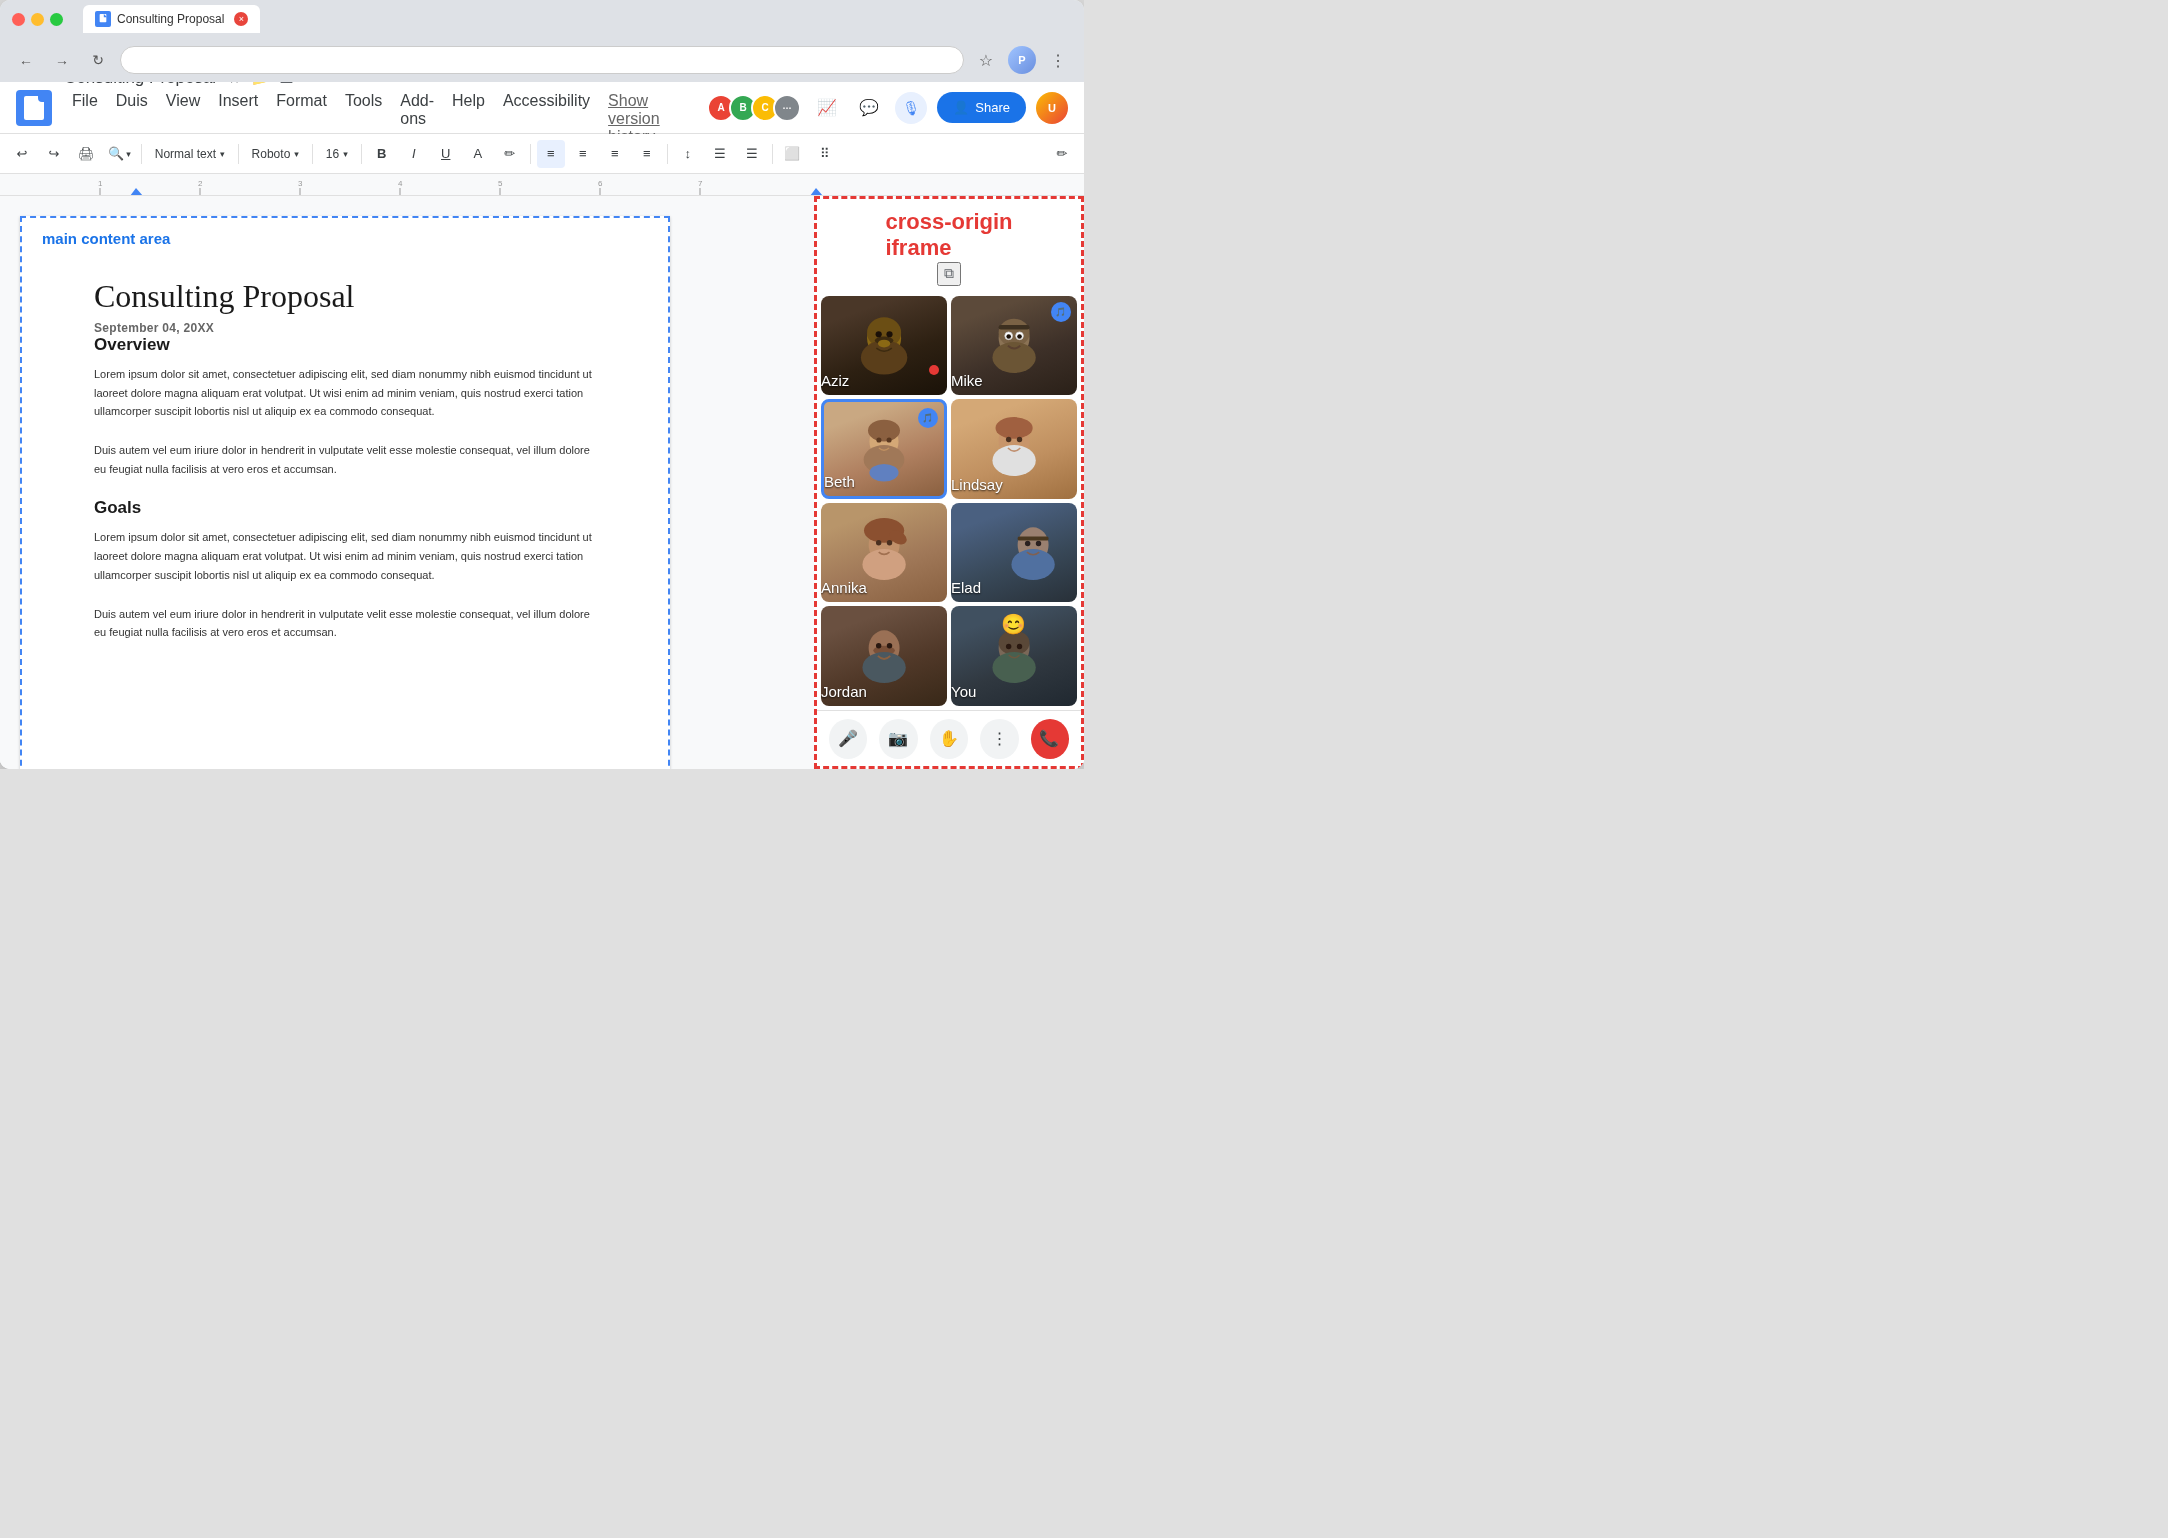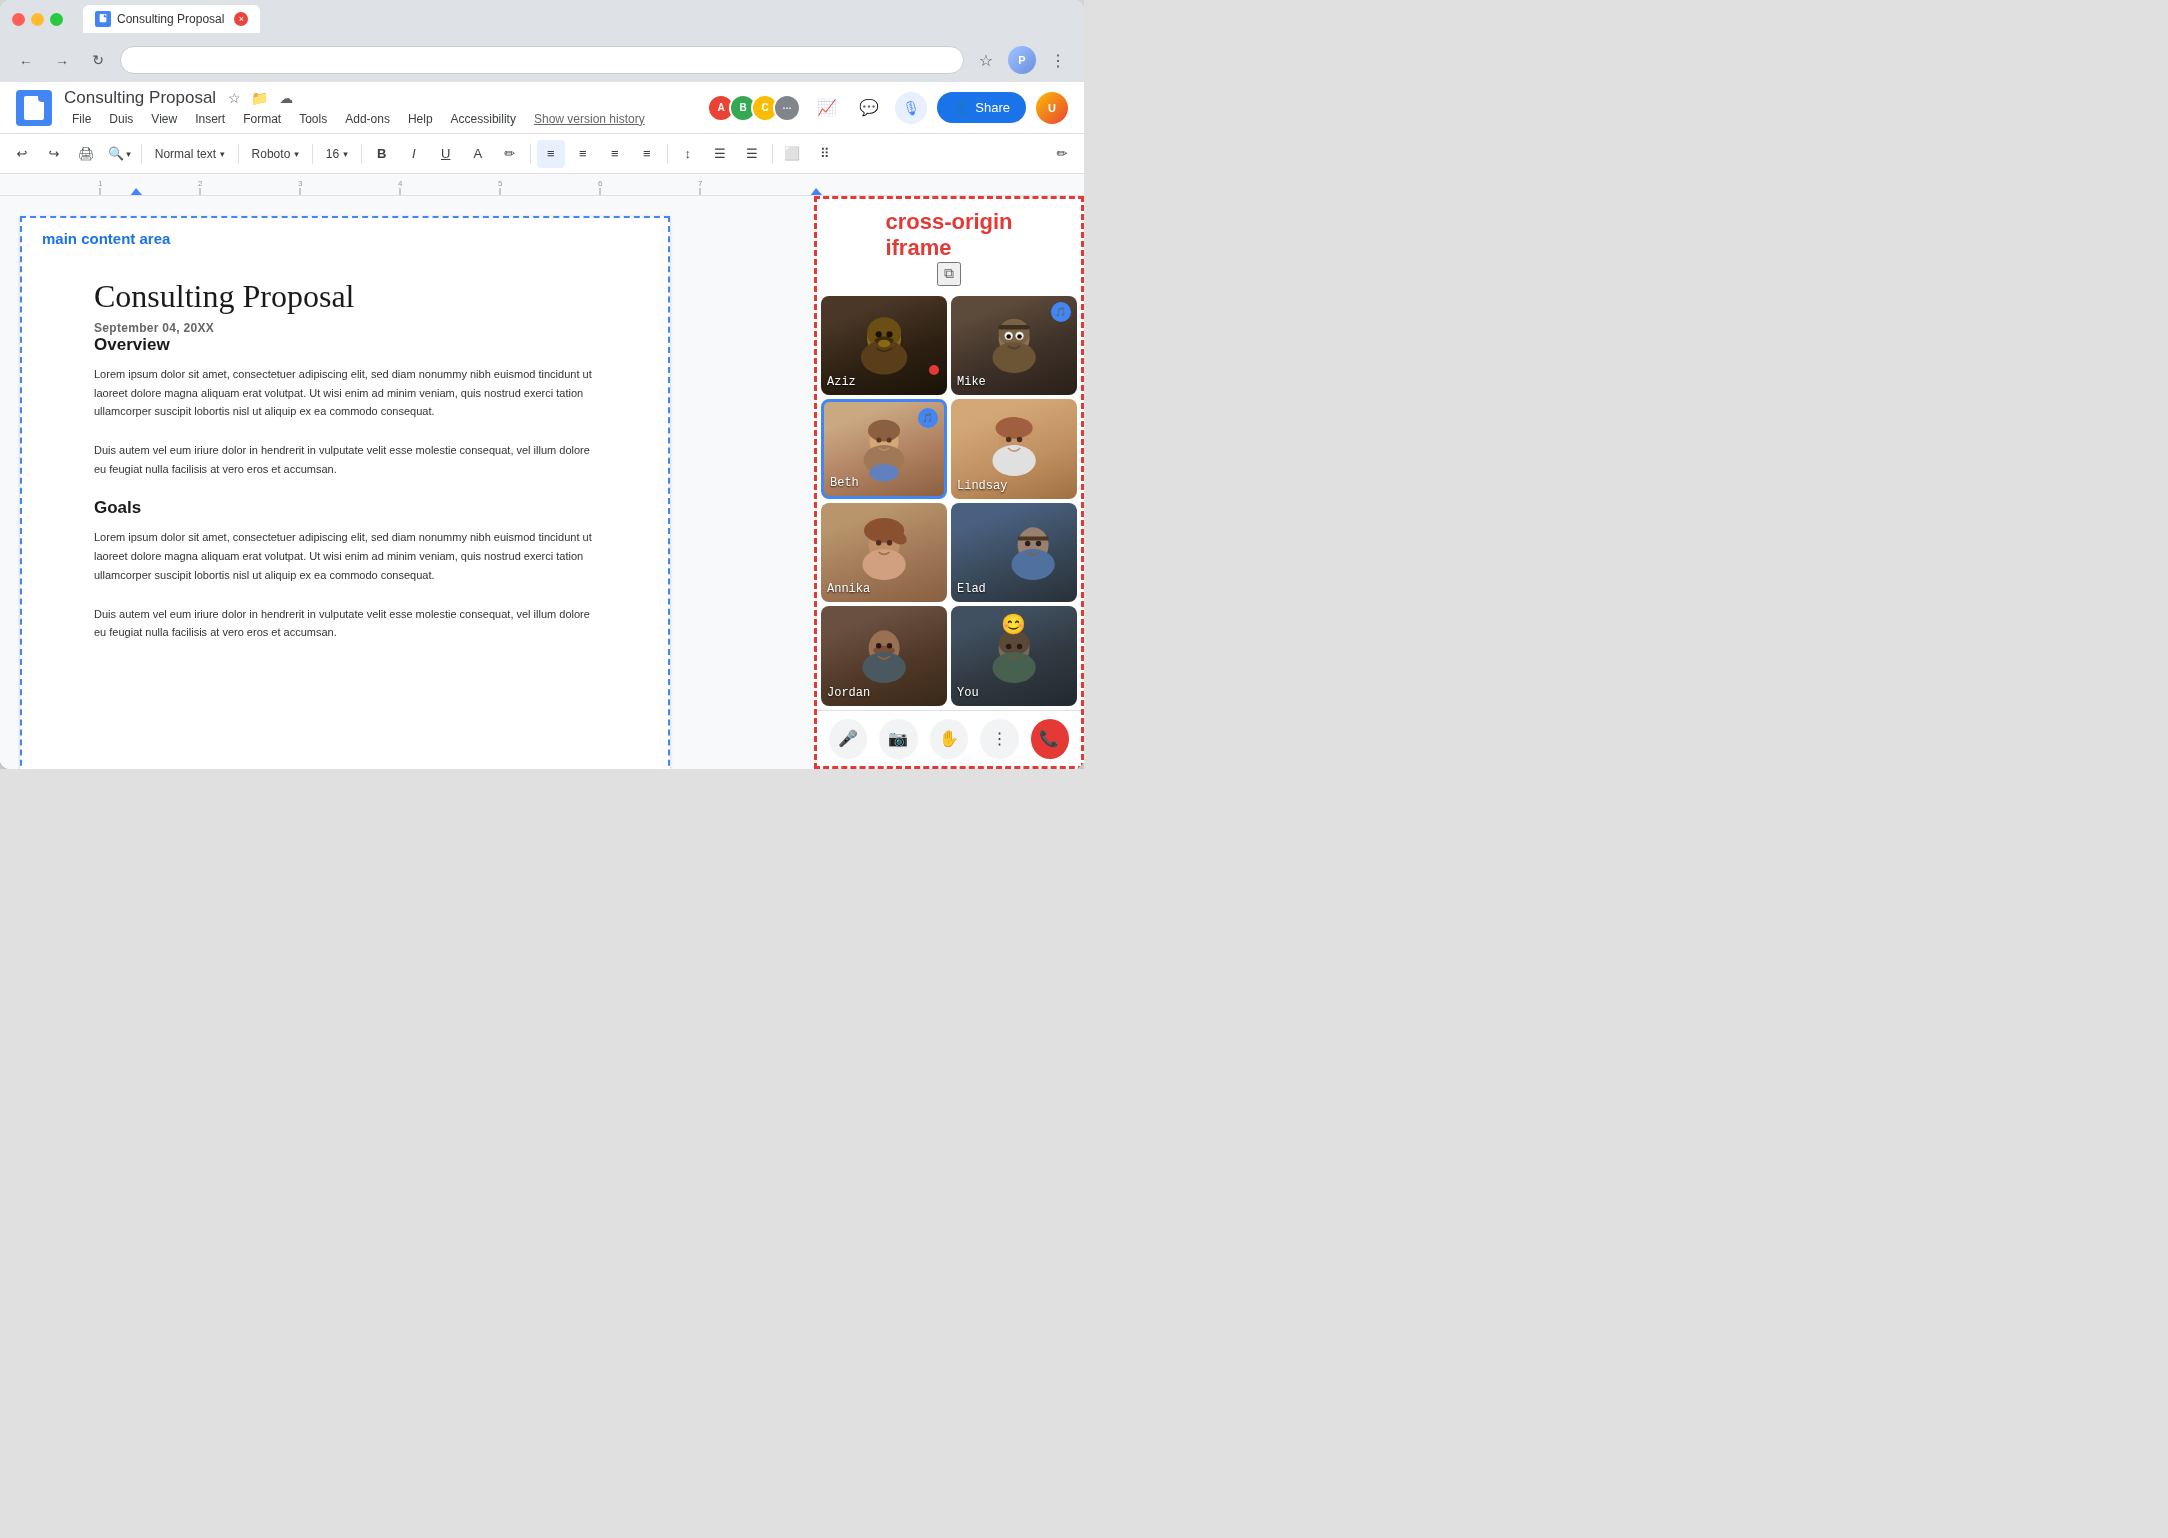--- a/index.html
+++ b/index.html
@@ -224,21 +224,21 @@
       color: #5f6368;
       font-size: 14px;
       cursor: pointer;
     }
     .docs-menu-row {
       display: flex;
       gap: 2px;
       margin-top: 2px;
     }
     .docs-menu-item {
-      font-size: 12px;
+      font-size: 16px;
       color: #3c4043;
       padding: 2px 8px;
       border-radius: 4px;
       cursor: pointer;
     }
 
     .docs-header-actions {
       display: flex;
       align-items: center;
       gap: 10px;
@@ -508,26 +508,25 @@
     .face-3 { background: linear-gradient(160deg, #c9a882 20%, #b08060 60%, #8a6040 100%); }
     .face-4 { background: linear-gradient(160deg, #d4a876 20%, #c09060 60%, #a07040 100%); }
     .face-5 { background: linear-gradient(160deg, #b8956a 20%, #a07858 60%, #886040 100%); }
     .face-6 { background: linear-gradient(160deg, #4a6080 20%, #384858 60%, #283038 100%); justify-content: flex-end; }
     .face-7 { background: linear-gradient(160deg, #6a5040 20%, #503828 60%, #382818 100%); }
     .face-8 { background: linear-gradient(160deg, #405060 20%, #303840 60%, #202830 100%); }
 
     .video-name {
       position: absolute;
       bottom: 6px;
-      left: 6px;
+      left: 0;
       color: white;
-      font-size: 12px;
+      font-size: 15px;
       font-weight: 500;
       text-shadow: 0 1px 2px rgba(0,0,0,0.8);
-      font-family: Liberation Mono, monospace;
     }
     .speaking-indicator {
       position: absolute;
       top: 6px;
       right: 6px;
       width: 20px;
       height: 20px;
       background: #4285f4;
       border-radius: 50%;
       display: flex;

